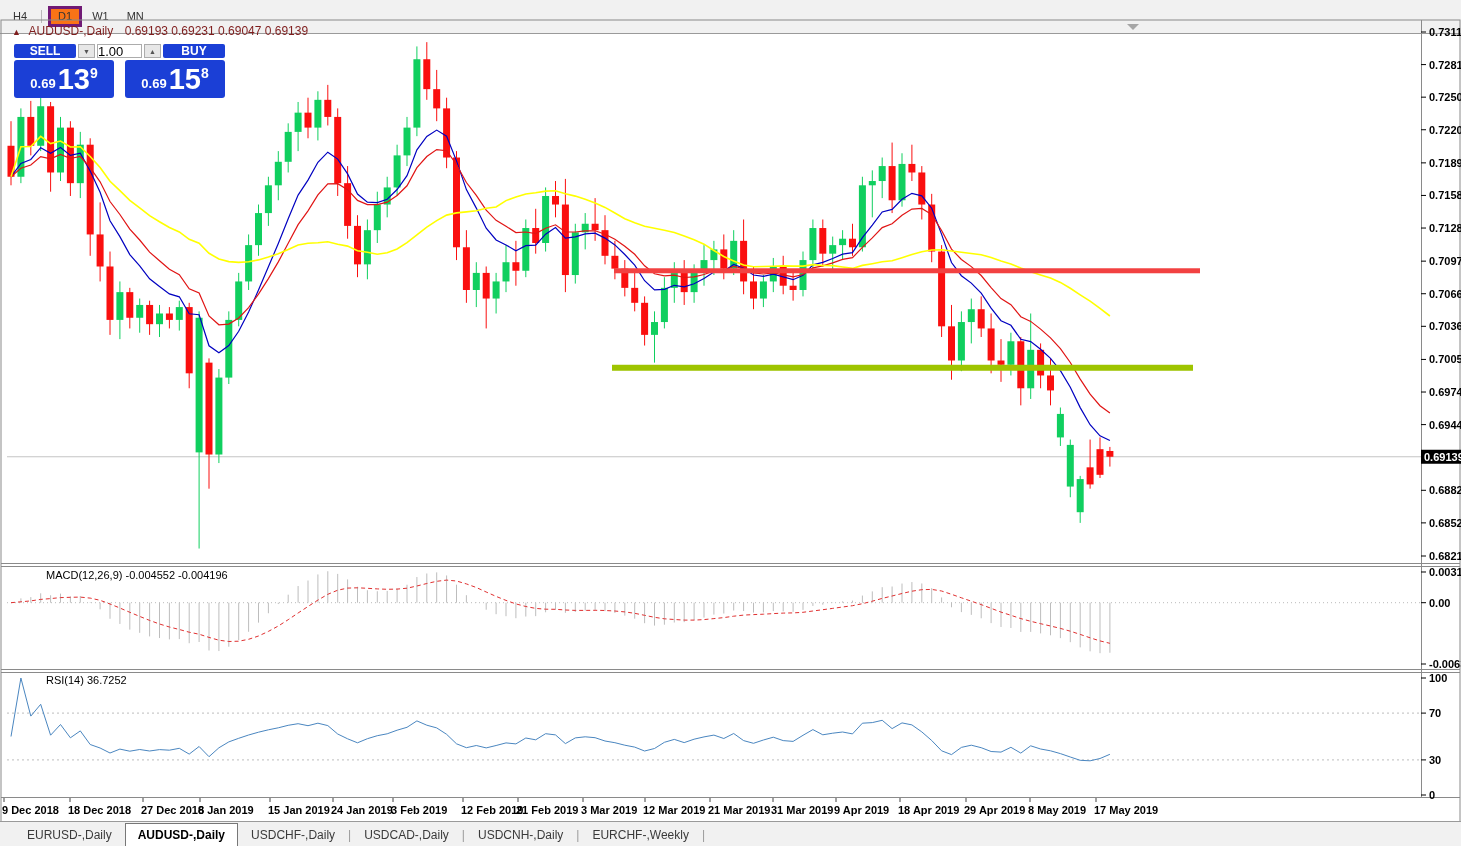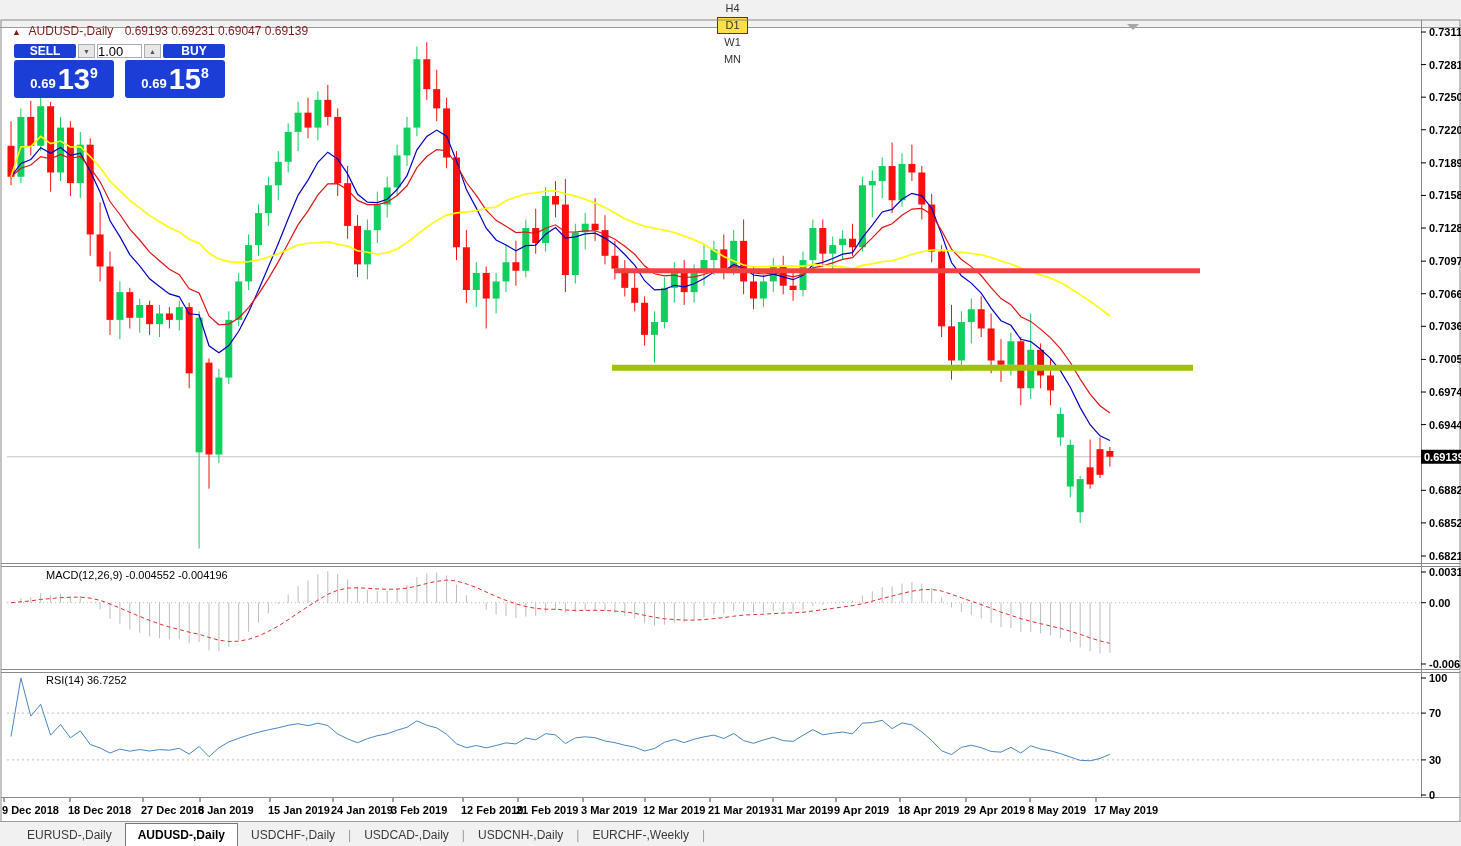--- a/index.html
+++ b/index.html
@@ -1,21 +1,21 @@
 <!DOCTYPE html>
 <html><head>
 <meta charset="utf-8">
 <style>
   html,body{margin:0;padding:0;background:#fff;font-family:"Liberation Sans",sans-serif;}
   #app{position:relative;width:1461px;height:846px;overflow:hidden;background:#fff;}
   
-  #tf-toolbar{position:absolute;left:0;top:0;width:1461px;height:28px;background:#f1f1f1;
-    border-bottom:1px solid #9a9a9a;display:flex;align-items:center;padding-left:4px;box-sizing:border-box;flex-direction:column;}
+  #tf-toolbar{position:absolute;left:0;top:0;width:1461px;height:34px;background:#f1f1f1;
+    border-bottom:1px solid #9a9a9a;display:flex;align-items:center;padding-left:4px;box-sizing:border-box;}
   .tf-btn{font-size:11px;color:#333;padding:1px 7px;margin:0 1px;border:1px solid transparent;cursor:default;line-height:13px;}
-  .tf-btn.active{background:#fde047;border:1px solid #701a75;}
+  .tf-btn.active{background:#f97316;border:3px solid #701a75;}
   .tf-divider{width:1px;height:13px;background:#b9b9b9;margin:0 5px;}
   
   #chart-svg{position:absolute;left:0;top:0;}
   
   #ohlc-header{position:absolute;left:12px;top:24px;font-size:12px;font-weight:400;color:#7f1d1d;white-space:nowrap;}
   #ohlc-header .marker{font-size:9px;margin-right:5px;}
   
   #trade-panel{position:absolute;left:14px;top:44px;width:211px;}
   .tp-row1{display:flex;height:14px;gap:2px;}
   .tp-btn{flex:0 0 62px;background:#1b3fd6;color:#fff;font-size:12px;font-weight:bold;

